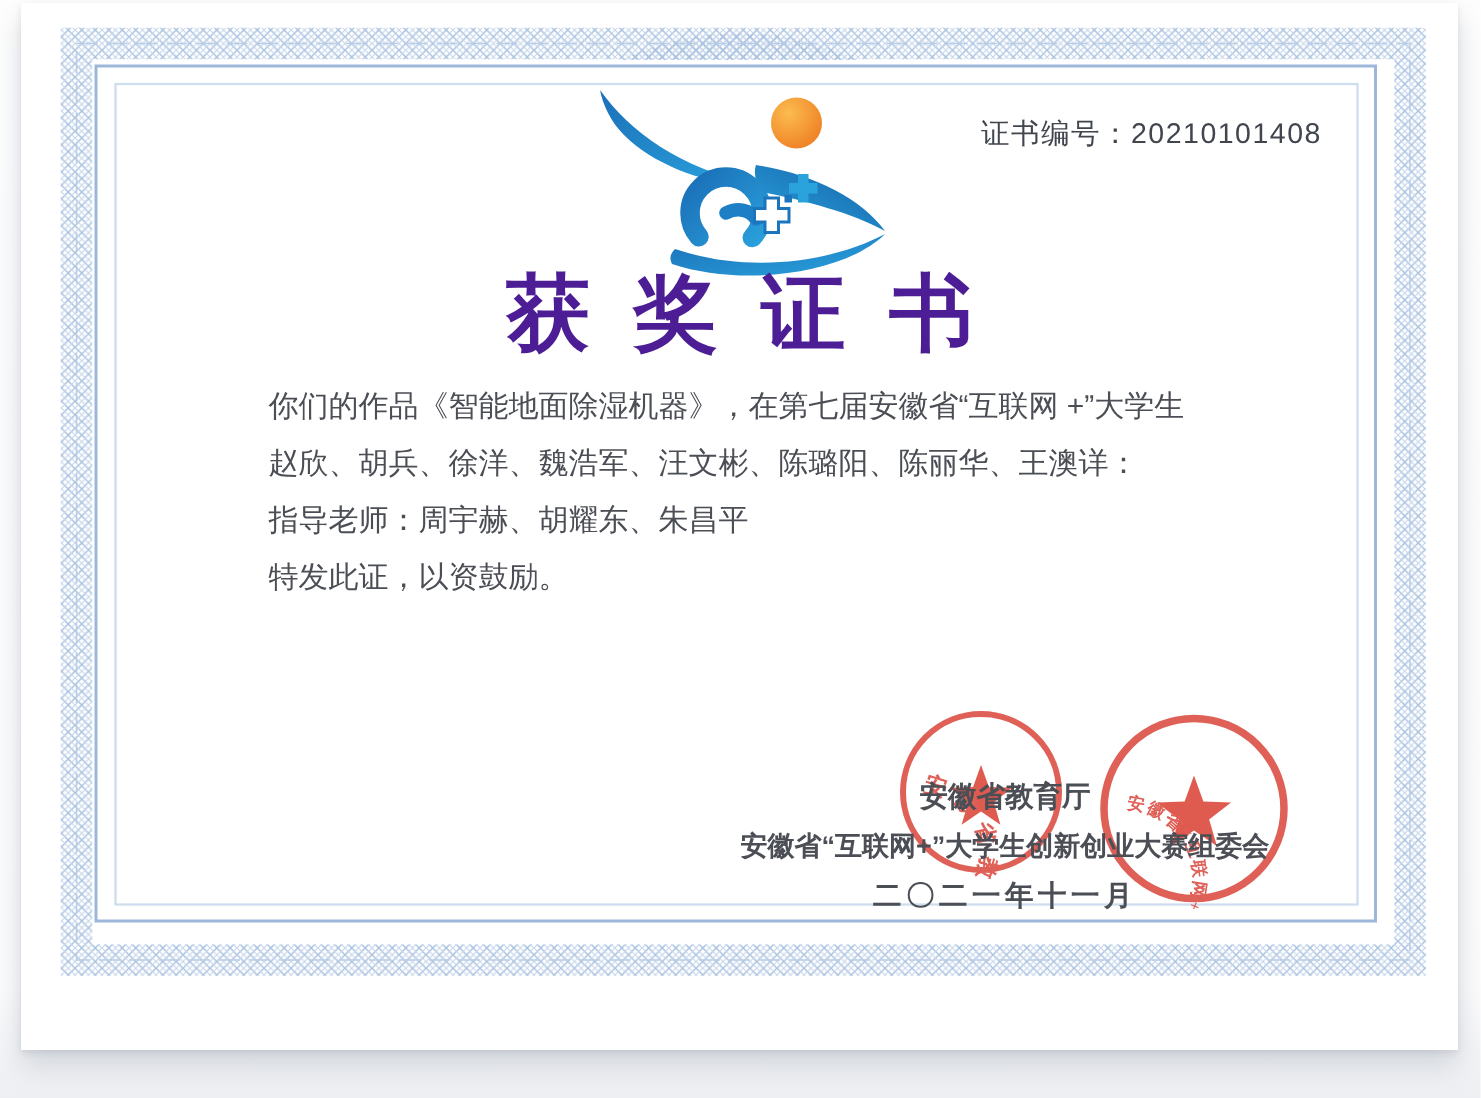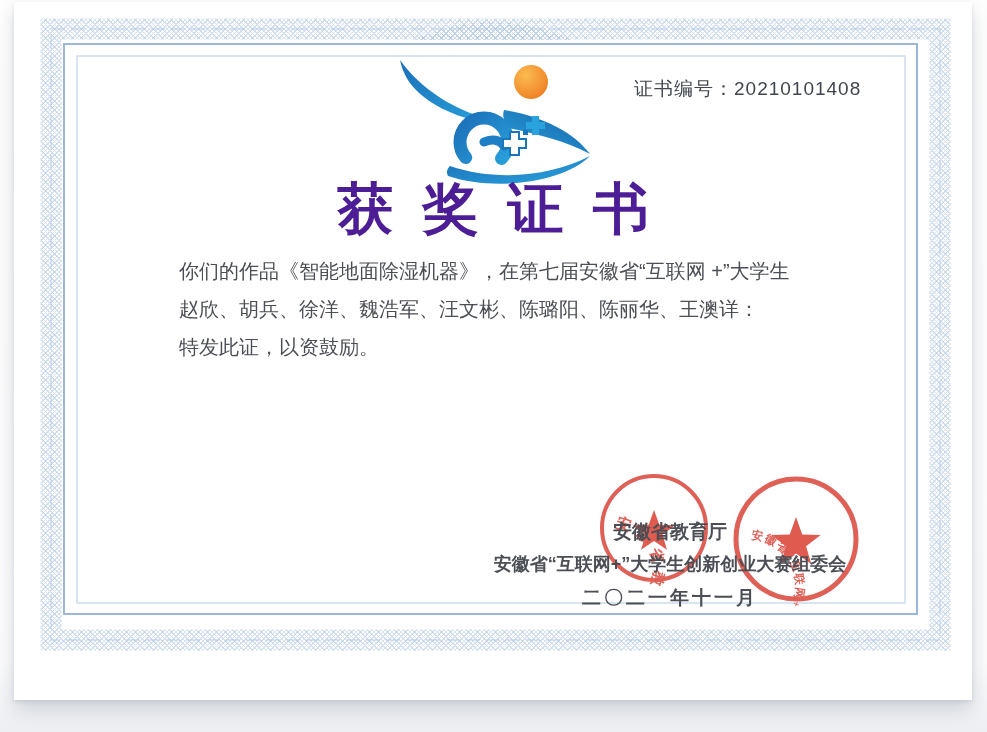--- a/index.html
+++ b/index.html
@@ -8,21 +8,21 @@
     background:linear-gradient(180deg,#fefefe 0%,#fcfcfd 90%,#edeff2 100%);
     font-family:"Liberation Sans","DejaVu Sans",sans-serif;
   }
   .paper{
     position:absolute;left:14px;top:2px;width:958px;height:698px;
     background:#ffffff;
     box-shadow:0 10px 18px rgba(120,130,145,.28), 0 2px 4px rgba(120,130,145,.18);
   }
   .border-svg{position:absolute;left:0;top:0;pointer-events:none;}
   .cert-number{
-    position:absolute;left:620px;top:74px;width:300px;
+    position:absolute;left:640px;top:74px;width:300px;
     font-size:19px;color:#40454e;letter-spacing:1px;white-space:nowrap;
   }
   .logo{position:absolute;left:378px;top:58px;width:210px;height:126px;}
   .cert-title{
     position:absolute;left:0;top:170px;width:100%;text-align:center;
     font-family:"DejaVu Sans","Liberation Sans",sans-serif;
     font-size:56px;font-weight:700;color:#4c1d95;
     letter-spacing:.52em;text-indent:.52em;white-space:nowrap;
   }
   .body-block{
@@ -105,20 +105,21 @@
       <path d="M140 56 h7 v6 h6 v7 h-6 v6 h-7 v-6 h-6 v-7 h6 Z" fill="#2aa3dd"></path>
       <rect x="131" y="70" width="5" height="5" fill="#1b75bc"></rect>
     </g>
   </svg>
 
   <div class="cert-title">获奖证书</div>
 
   <div class="body-block">
     <p class="indent">你们的作品《智能地面除湿机器》，在第七届安徽省“互联网 +”大学生</p>
     <p class="indent">赵欣、胡兵、徐洋、魏浩军、汪文彬、陈璐阳、陈丽华、王澳详：</p>
+    <p class="indent">指导老师：周宇赫、胡耀东、朱昌平</p>
     <p class="indent">特发此证，以资鼓励。</p>
   </div>
 
   <svg class="seal seal-left" width="114" height="116" viewBox="0 0 114 116">
     <defs>
       <path id="arcL" d="M 16 58 A 41 41 0 1 1 15.9 58" fill="none"></path>
     </defs>
     <circle cx="57" cy="58" r="52" fill="none" stroke="#d9453a" stroke-width="4"></circle>
     <path transform="translate(57,62)" d="M0,-22 L5.29,-7.28 L20.92,-6.8 L8.56,2.78 L12.93,17.8 L0,9 L-12.93,17.8 L-8.56,2.78 L-20.92,-6.8 L-5.29,-7.28 Z" fill="#da3e31"></path>
     <text font-size="15" letter-spacing="6">

